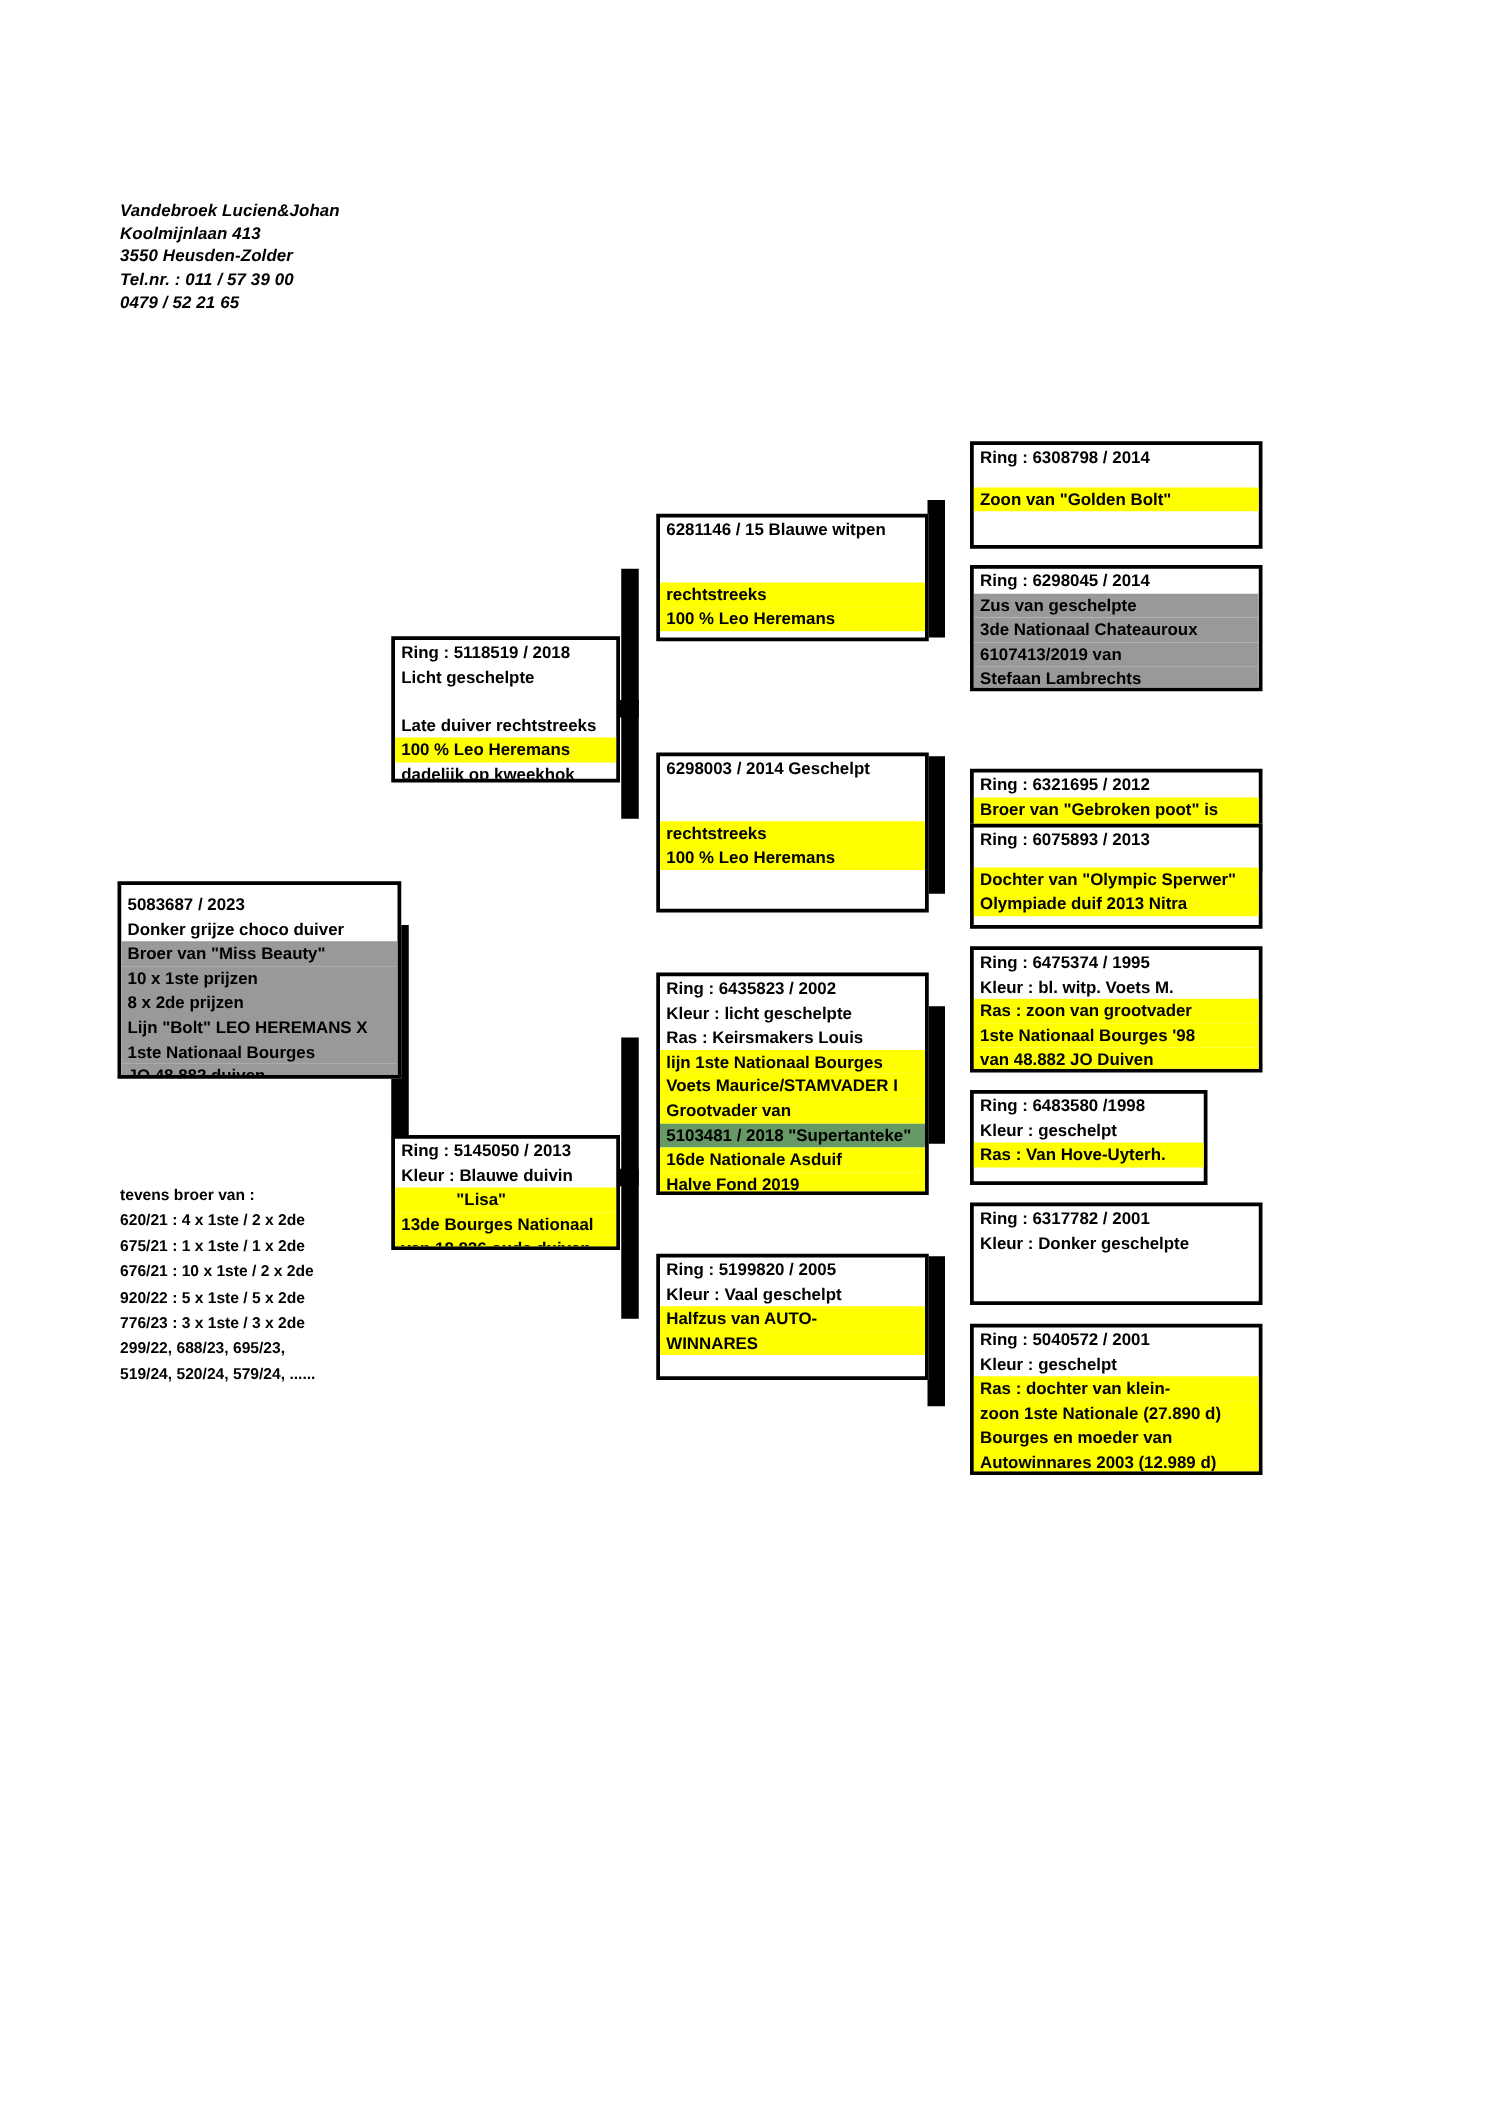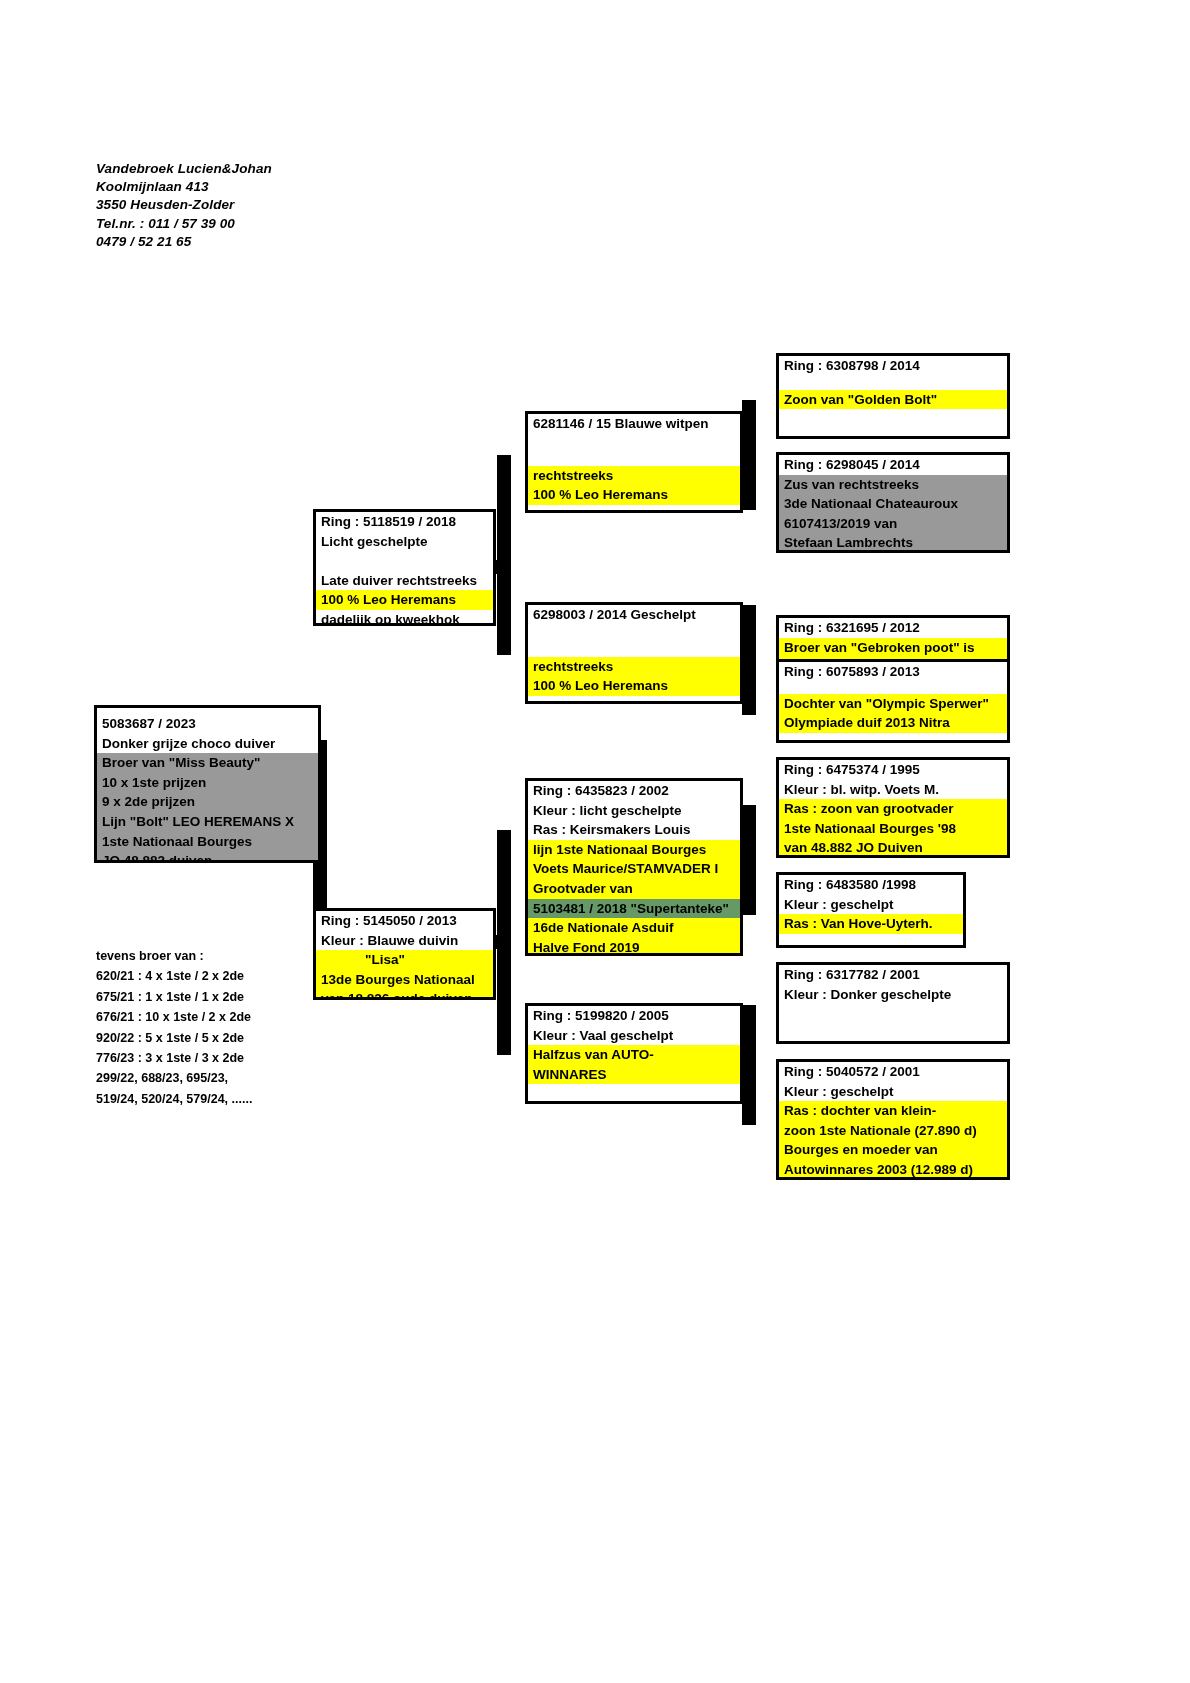--- a/index.html
+++ b/index.html
@@ -106,21 +106,21 @@
   <div class="bar" style="left:734px; top:660px; width:22px; height:14px;"></div>
   <div class="bar" style="left:734px; top:855px; width:22px; height:14px;"></div>
   <div class="bar" style="left:734px; top:1045px; width:22px; height:14px;"></div>
 
   <div class="pbox" id="subject-box" style="left:94px; top:705px; width:227px; height:158px;">
     <div class="ln blank" style="height:6px;"></div>
     <div class="ln">5083687 / 2023</div>
     <div class="ln">Donker grijze choco duiver</div>
     <div class="ln gry">Broer van "Miss Beauty"</div>
     <div class="ln gry">10 x 1ste prijzen</div>
-    <div class="ln gry">9 x 2de prijzen</div>
+    <div class="ln gry">8 x 2de prijzen</div>
     <div class="ln gry">Lijn "Bolt" LEO HEREMANS X</div>
     <div class="ln gry">1ste Nationaal Bourges</div>
     <div class="ln gry">JO 48.882 duiven</div>
   </div>
 
   <div id="subject-extra">
     <div>tevens broer van :</div>
     <div>620/21 : 4 x 1ste / 2 x 2de</div>
     <div>675/21 : 1 x 1ste / 1 x 2de</div>
     <div>676/21 : 10 x 1ste / 2 x 2de</div>
@@ -148,21 +148,21 @@
   </div>
 
   <div class="pbox" style="left:525px; top:411px; width:218px; height:102px;">
     <div class="ln">6281146 / 15 Blauwe witpen</div>
     <div class="ln blank" style="height:16px;"></div>
     <div class="ln blank" style="height:16px;"></div>
     <div class="ln yel">rechtstreeks</div>
     <div class="ln yel">100 % Leo Heremans</div>
   </div>
 
-  <div class="pbox" style="left:525px; top:602px; width:218px; height:102px;">
+  <div class="pbox" style="left:525px; top:602px; width:218px; height:128px;">
     <div class="ln">6298003 / 2014 Geschelpt</div>
     <div class="ln blank" style="height:16px;"></div>
     <div class="ln blank" style="height:16px;"></div>
     <div class="ln yel">rechtstreeks</div>
     <div class="ln yel">100 % Leo Heremans</div>
   </div>
 
   <div class="pbox" style="left:525px; top:778px; width:218px; height:178px;">
     <div class="ln">Ring : 6435823 / 2002</div>
     <div class="ln">Kleur : licht geschelpte</div>
@@ -184,21 +184,21 @@
 
   <div class="pbox" style="left:776px; top:353px; width:234px; height:86px;">
     <div class="ln">Ring : 6308798 / 2014</div>
     <div class="ln blank" style="height:14px;"></div>
     <div class="ln yel">Zoon van "Golden Bolt"</div>
     <div class="ln blank" style="height:14px;"></div>
   </div>
 
   <div class="pbox" style="left:776px; top:452px; width:234px; height:101px;">
     <div class="ln">Ring : 6298045 / 2014</div>
-    <div class="ln gry">Zus van rechtstreeks</div>
+    <div class="ln gry">Zus van geschelpte</div>
     <div class="ln gry">3de Nationaal Chateauroux</div>
     <div class="ln gry">6107413/2019 van</div>
     <div class="ln gry">Stefaan Lambrechts</div>
   </div>
 
   <div class="pbox" style="left:776px; top:567px; width:234px; height:82px;margin-top:48px;">
     <div class="ln">Ring : 6321695 / 2012</div>
     <div class="ln yel">Broer van "Gebroken poot" is</div>
     <div class="ln yel">vader van 198 / 12   "Bolt",</div>
     <div class="ln yel">1ste Nat.Asduif Snelheid 2012</div>

